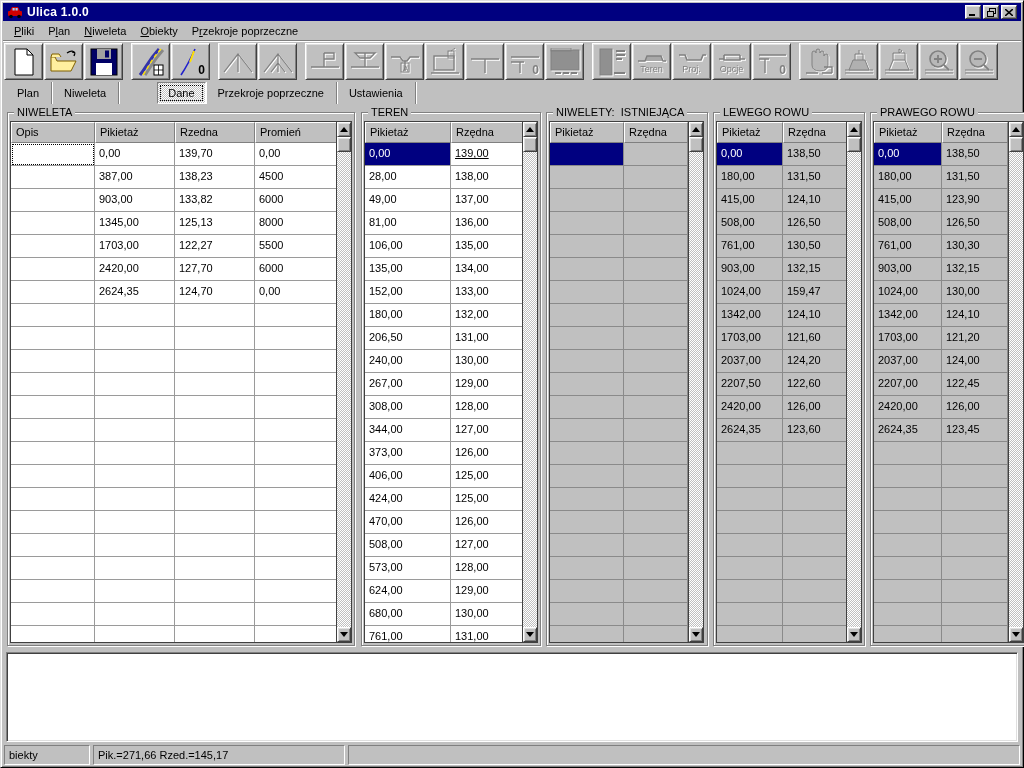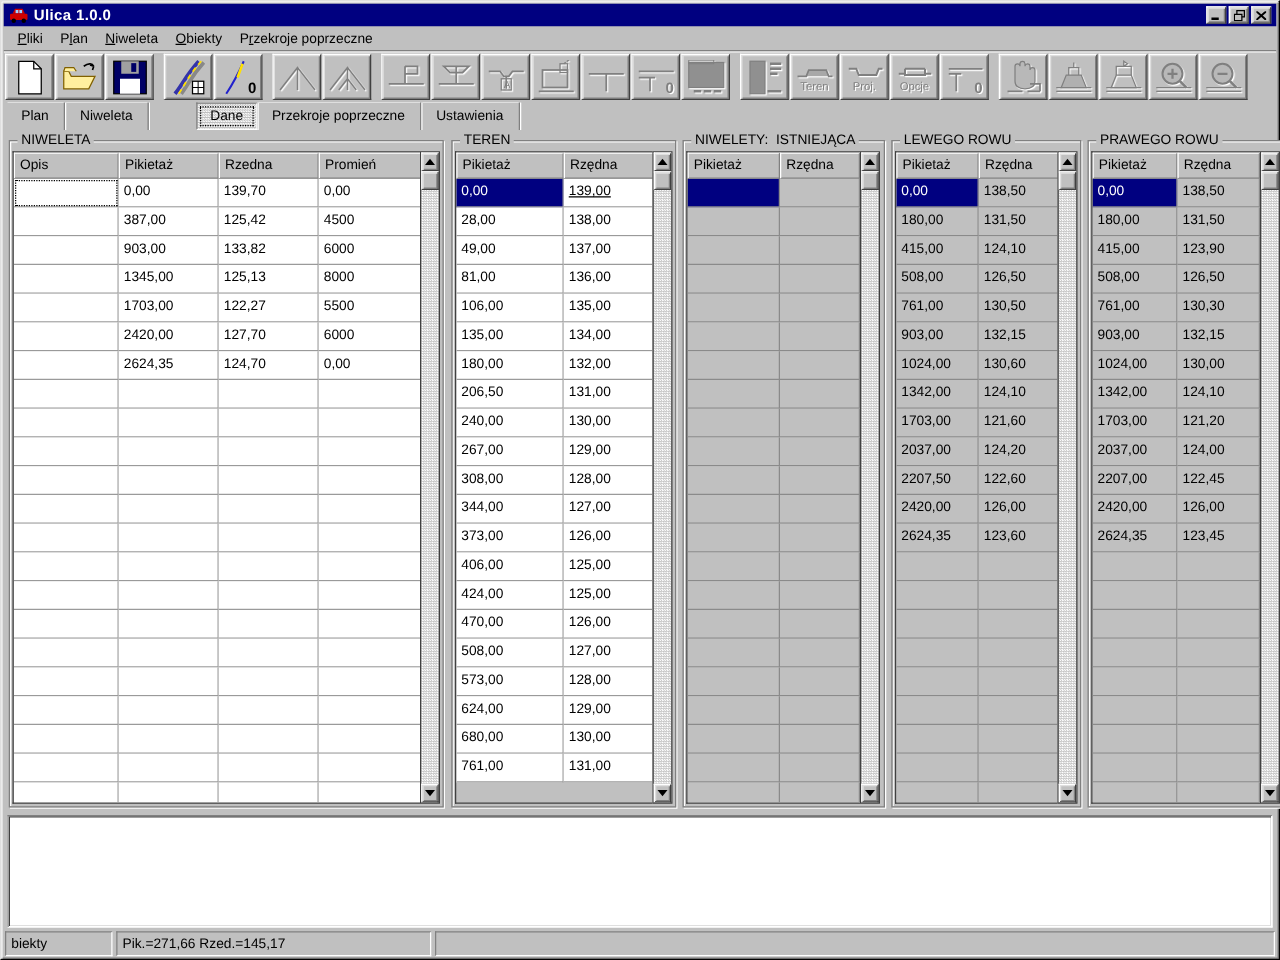--- a/index.html
+++ b/index.html
@@ -326,21 +326,21 @@
             <div class="grid-body">
               <div class="grow">
                 <div class="gcell focus" style="width: 84px;"></div>
                 <div class="gcell" style="width: 80px;">0,00</div>
                 <div class="gcell" style="width: 80px;">139,70</div>
                 <div class="gcell" style="width: 82px;">0,00</div>
               </div>
               <div class="grow">
                 <div class="gcell" style="width: 84px;"></div>
                 <div class="gcell" style="width: 80px;">387,00</div>
-                <div class="gcell" style="width: 80px;">125,42</div>
+                <div class="gcell" style="width: 80px;">138,23</div>
                 <div class="gcell" style="width: 82px;">4500</div>
               </div>
               <div class="grow">
                 <div class="gcell" style="width: 84px;"></div>
                 <div class="gcell" style="width: 80px;">903,00</div>
                 <div class="gcell" style="width: 80px;">133,82</div>
                 <div class="gcell" style="width: 82px;">6000</div>
               </div>
               <div class="grow">
                 <div class="gcell" style="width: 84px;"></div>
@@ -498,20 +498,24 @@
               </div>
               <div class="grow">
                 <div class="gcell" style="width: 86px;">106,00</div>
                 <div class="gcell" style="width: 72px;">135,00</div>
               </div>
               <div class="grow">
                 <div class="gcell" style="width: 86px;">135,00</div>
                 <div class="gcell" style="width: 72px;">134,00</div>
               </div>
               <div class="grow">
+                <div class="gcell" style="width: 86px;">152,00</div>
+                <div class="gcell" style="width: 72px;">133,00</div>
+              </div>
+              <div class="grow">
                 <div class="gcell" style="width: 86px;">180,00</div>
                 <div class="gcell" style="width: 72px;">132,00</div>
               </div>
               <div class="grow">
                 <div class="gcell" style="width: 86px;">206,50</div>
                 <div class="gcell" style="width: 72px;">131,00</div>
               </div>
               <div class="grow">
                 <div class="gcell" style="width: 86px;">240,00</div>
                 <div class="gcell" style="width: 72px;">130,00</div>
@@ -719,21 +723,21 @@
               <div class="grow">
                 <div class="gcell" style="width: 66px;">761,00</div>
                 <div class="gcell" style="width: 64px;">130,50</div>
               </div>
               <div class="grow">
                 <div class="gcell" style="width: 66px;">903,00</div>
                 <div class="gcell" style="width: 64px;">132,15</div>
               </div>
               <div class="grow">
                 <div class="gcell" style="width: 66px;">1024,00</div>
-                <div class="gcell" style="width: 64px;">130,60</div>
+                <div class="gcell" style="width: 64px;">159,47</div>
               </div>
               <div class="grow">
                 <div class="gcell" style="width: 66px;">1342,00</div>
                 <div class="gcell" style="width: 64px;">124,10</div>
               </div>
               <div class="grow">
                 <div class="gcell" style="width: 66px;">1703,00</div>
                 <div class="gcell" style="width: 64px;">121,60</div>
               </div>
               <div class="grow">

